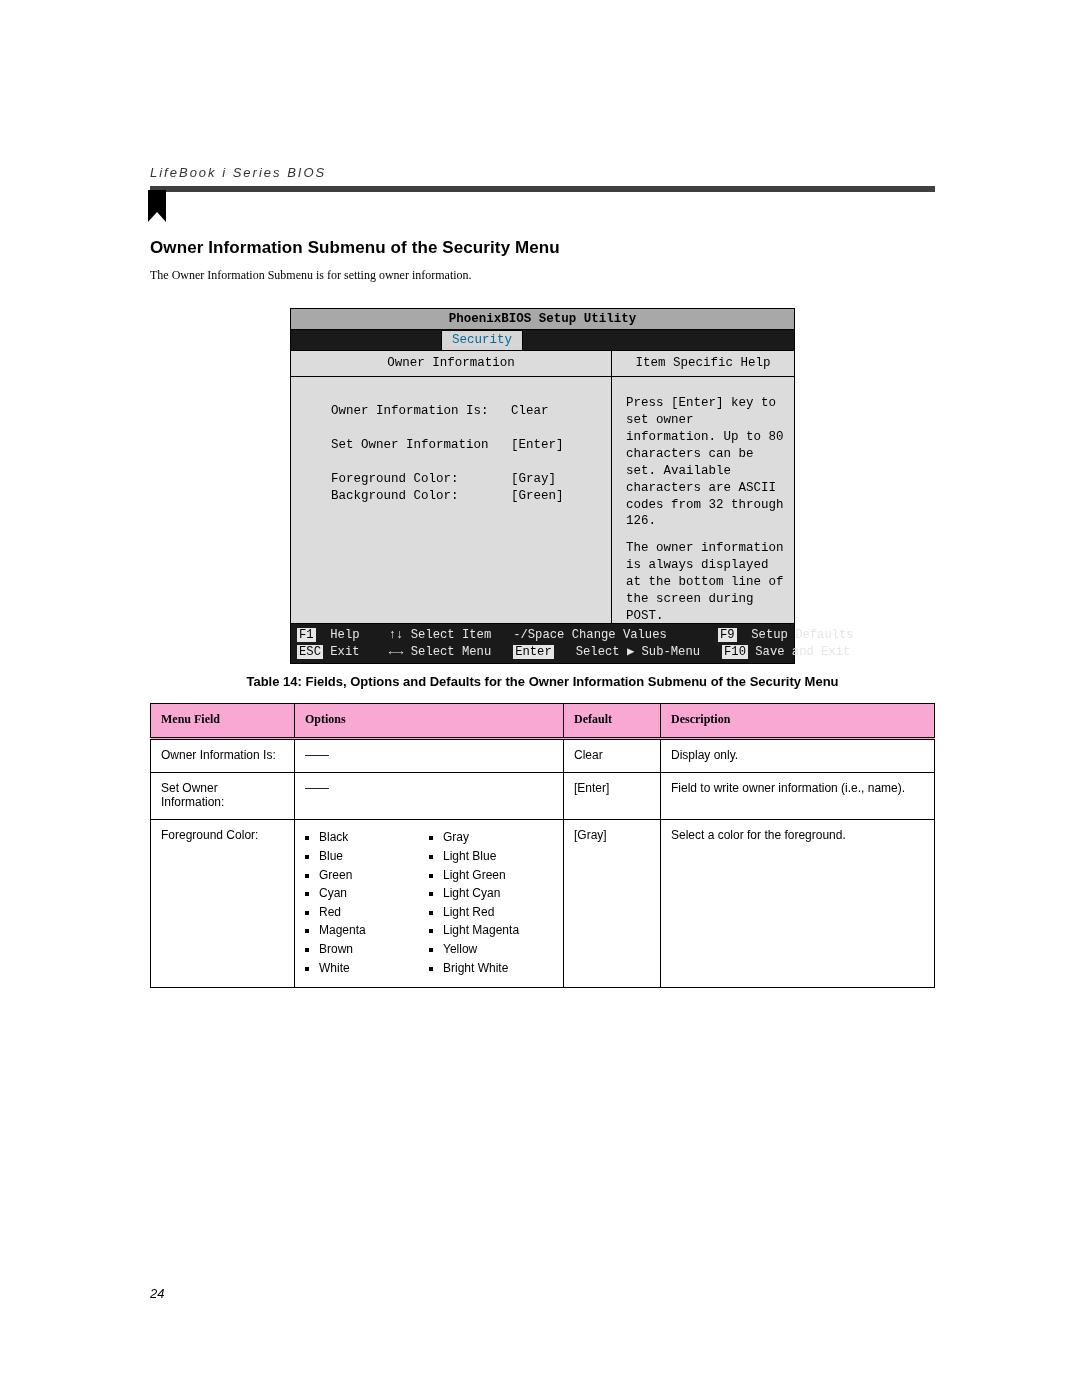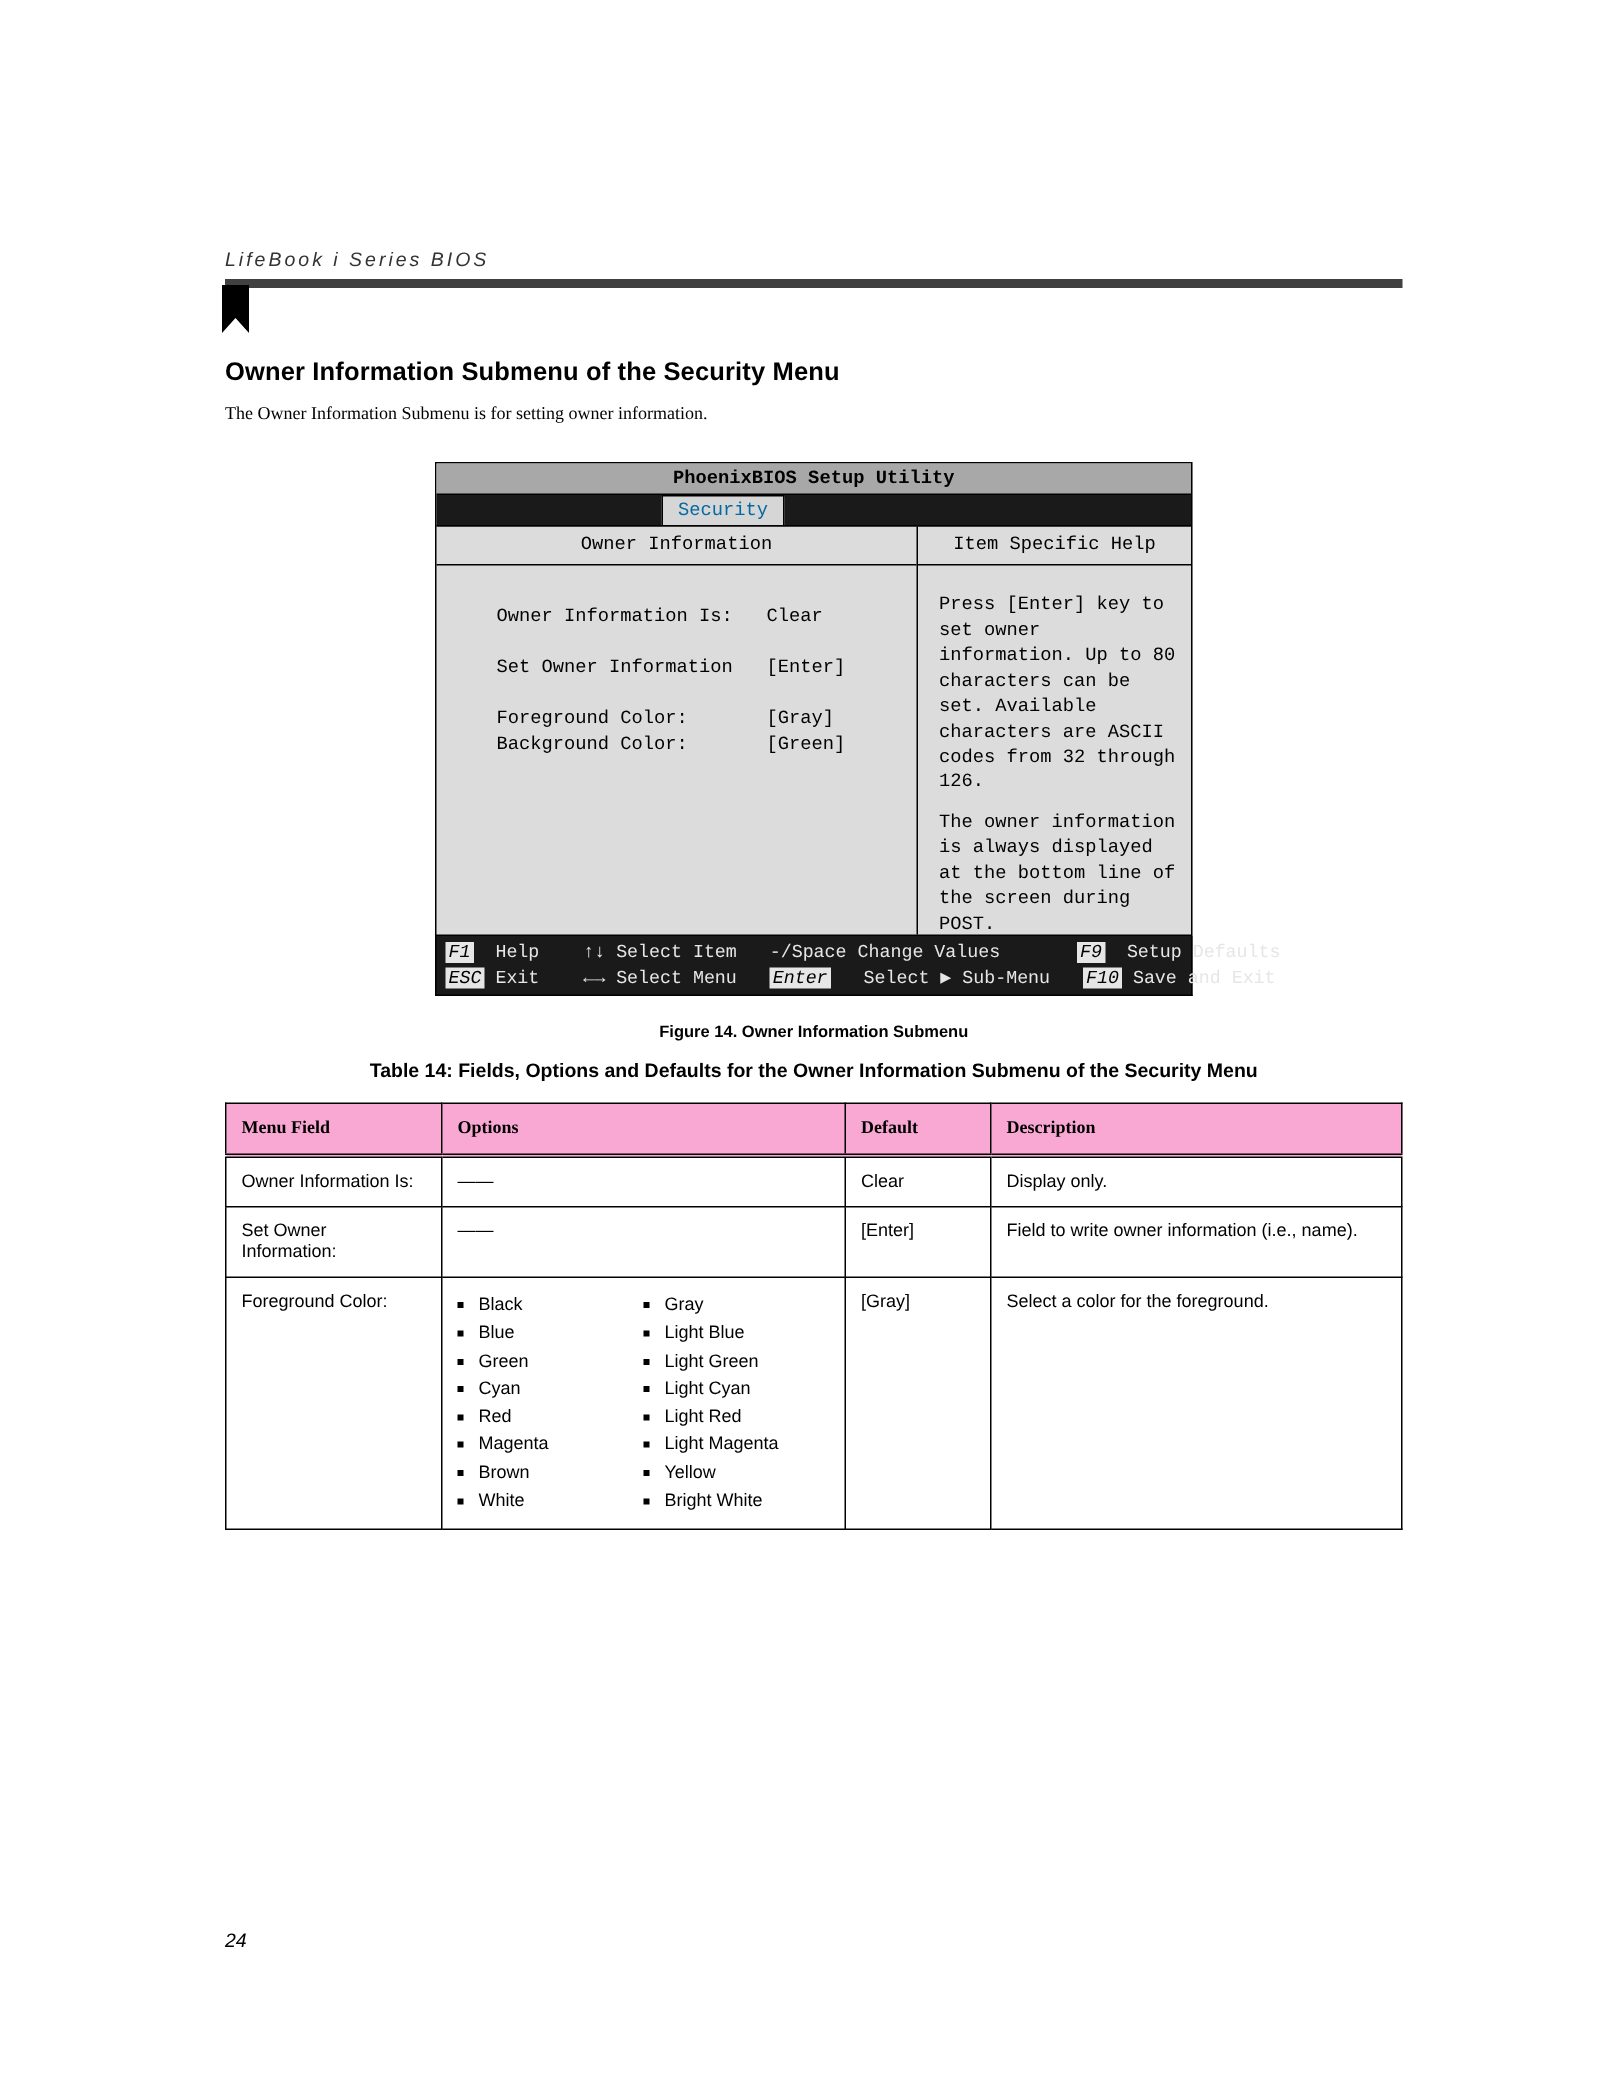--- a/index.html
+++ b/index.html
@@ -125,21 +125,20 @@
     border-top: none;
     padding: 3px 6px;
     white-space: pre;
     font-size: 12.2px;
     line-height: 1.35;
   }
   .bios-footer .hl {
     background: #e6e6e6;
     color: #000;
     padding: 0 2px;
-    font-style: italic;
   }
   .figure-caption {
     font-family: Verdana, Arial, sans-serif;
     font-weight: bold;
     font-size: 11px;
     text-align: center;
     margin: 18px 0 12px 0;
   }
   .table-caption {
     font-family: Verdana, Arial, sans-serif;
@@ -236,21 +235,20 @@
             <div style="height:10px"></div>
             <div>The owner information is always displayed at the bottom line of the screen during POST.</div>
           </div>
         </div>
       </div>
     </div>
     <div class="bios-footer"><span class="hl">F1</span>  <span>Help</span>    ↑↓ <span>Select Item</span>   <span>-/Space</span> <span>Change Values</span>       <span class="hl">F9</span>  <span>Setup Defaults</span>
 <span class="hl">ESC</span> <span>Exit</span>    ←→ <span>Select Menu</span>   <span class="hl">Enter</span>   <span>Select ▶ Sub-Menu</span>   <span class="hl">F10</span> <span>Save and Exit</span></div>
   </div>
 
-  <div class="figure-caption">Figure 14. Owner Information Submenu</div>
   <div class="table-caption">Table 14: Fields, Options and Defaults for the Owner Information Submenu of the Security Menu</div>
 
   <table class="fields">
     <thead>
       <tr>
         <th class="col-menu">Menu Field</th>
         <th class="col-opts">Options</th>
         <th class="col-def">Default</th>
         <th>Description</th>
       </tr>

